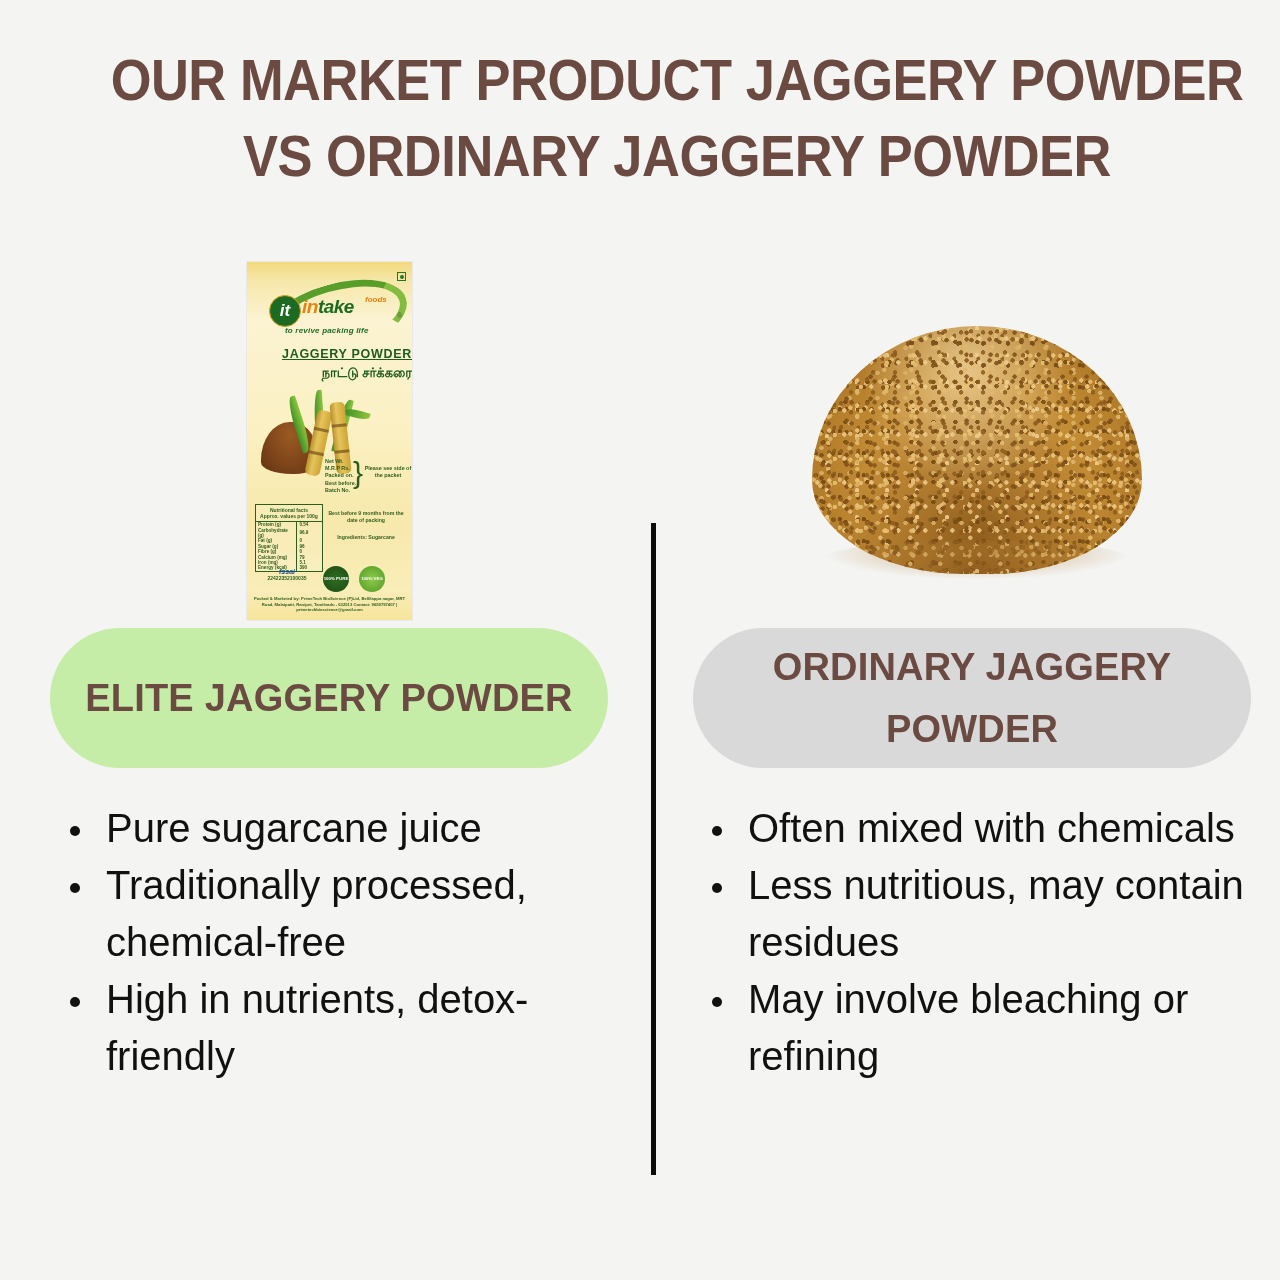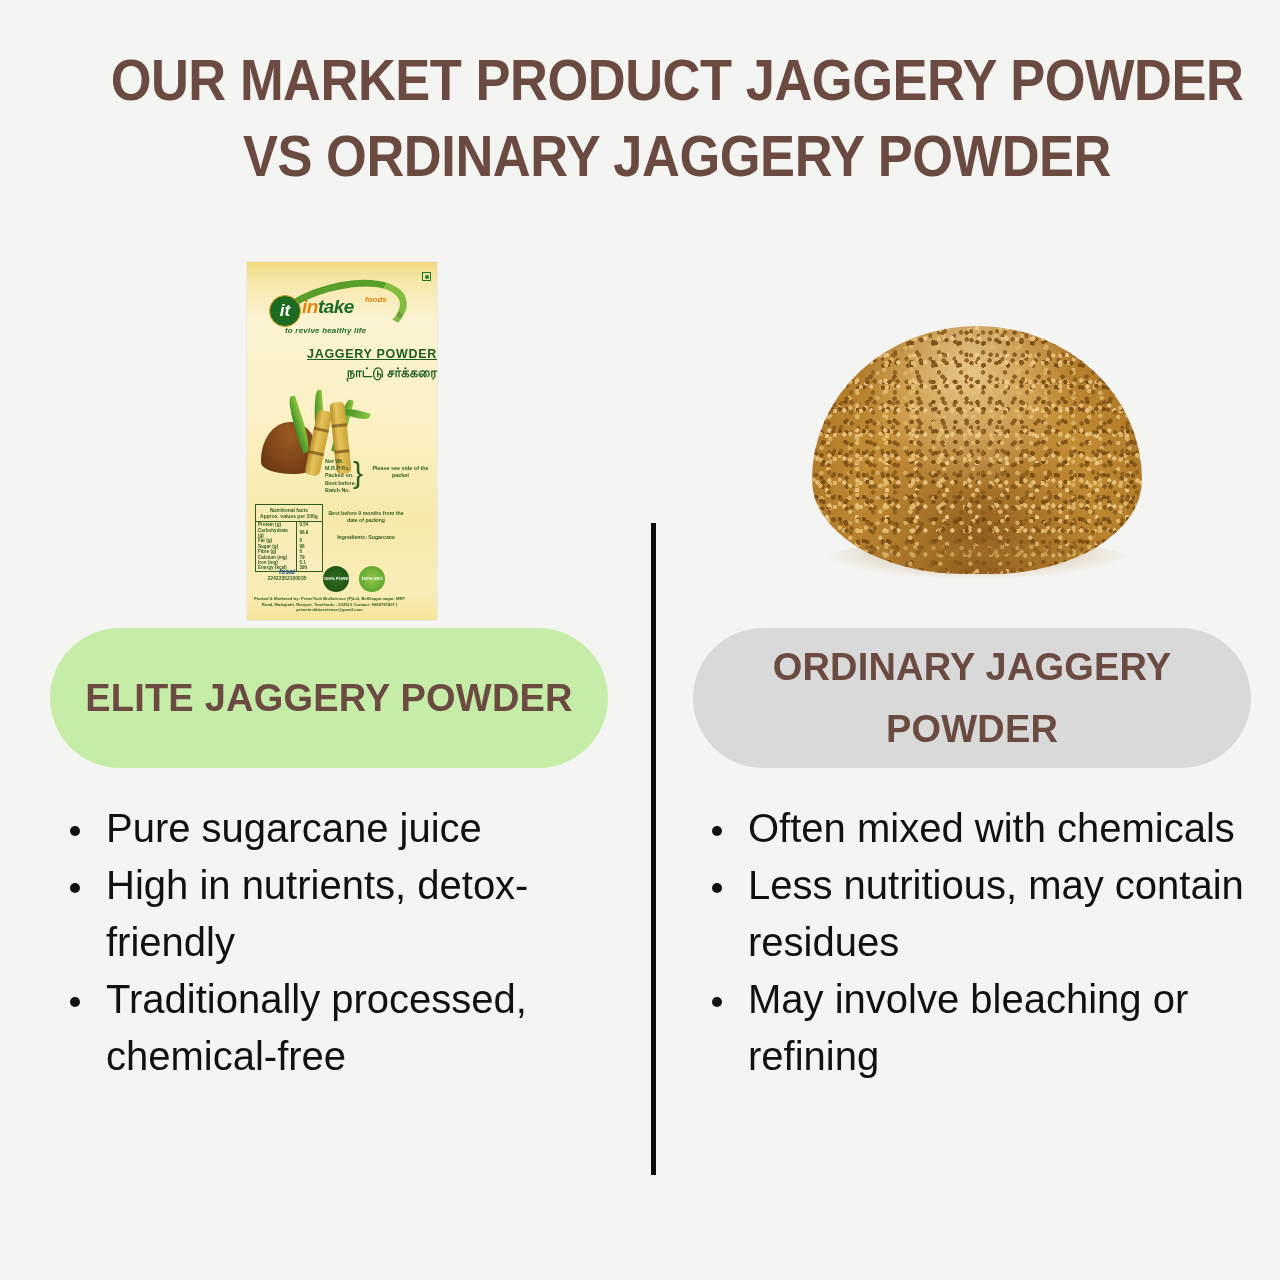--- a/index.html
+++ b/index.html
@@ -56,21 +56,20 @@
   }
   .package {
     width: 100%;
     height: 100%;
     position: relative;
     background: linear-gradient(180deg,
         #f2d97c 0%, #f6e7a8 5%, #fbf3d2 16%,
         #fbf1c4 45%, #f7e9ab 72%, #f9edb8 92%, #f6e49a 100%);
     overflow: hidden;
     box-shadow: 0 0 1px rgba(0,0,0,0.25);
-    padding-left: 25px;
   }
   .veg-mark {
     position: absolute;
     right: 6px;
     top: 10px;
     width: 9px;
     height: 9px;
     border: 1.2px solid #1c7a2e;
     box-sizing: border-box;
   }
@@ -428,21 +427,21 @@
   <div class="package">
 
     <div class="veg-mark"></div>
 
     <div class="logo-row">
       <div class="logo-swoosh"></div>
       <div class="logo-badge">it</div>
       <div class="logo-intake"><span class="in">in</span><span>take</span></div>
       <div class="logo-foods">foods</div>
       <div class="logo-reg">®</div>
-      <div class="logo-tag">to revive healthy life</div>
+      <div class="logo-tag">to revive packing life</div>
     </div>
 
     <div class="pack-title">JAGGERY POWDER</div>
     <div class="pack-subtitle">நாட்டு சர்க்கரை</div>
 
     <div class="cane-art">
       <div class="powder-mound"></div>
       <div class="leaf" style="left:56px;top:6px;width:10px;height:58px;transform:rotate(-18deg);"></div>
       <div class="leaf" style="left:70px;top:2px;width:9px;height:62px;transform:rotate(-4deg);"></div>
       <div class="leaf" style="left:84px;top:10px;width:10px;height:54px;transform:rotate(14deg);"></div>
@@ -528,20 +527,20 @@
   <div class="pile"></div>
   <div class="grain"></div>
   <div class="pile-edge"></div>
 </div>
 
 <div class="pill pill-left">ELITE JAGGERY POWDER</div>
 <div class="pill pill-right">ORDINARY JAGGERY POWDER</div>
 
 <ul class="bullets bullets-left" id="bullets-left">
     <li>Pure sugarcane juice</li>
+    <li>Traditionally processed, chemical-free</li>
     <li>High in nutrients, detox-friendly</li>
-    <li>Traditionally processed, chemical-free</li>
   </ul>
 <ul class="bullets bullets-right" id="bullets-right">
     <li>Often mixed with chemicals</li>
     <li>Less nutritious, may contain residues</li>
     <li>May involve bleaching or refining</li>
   </ul>
 
 </body></html>

